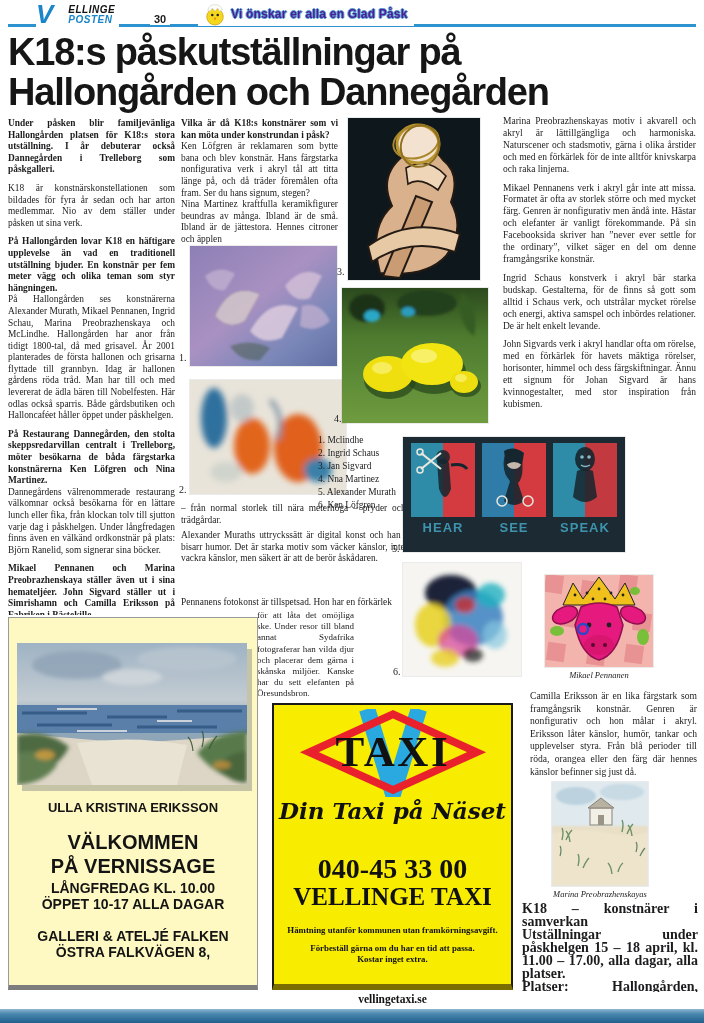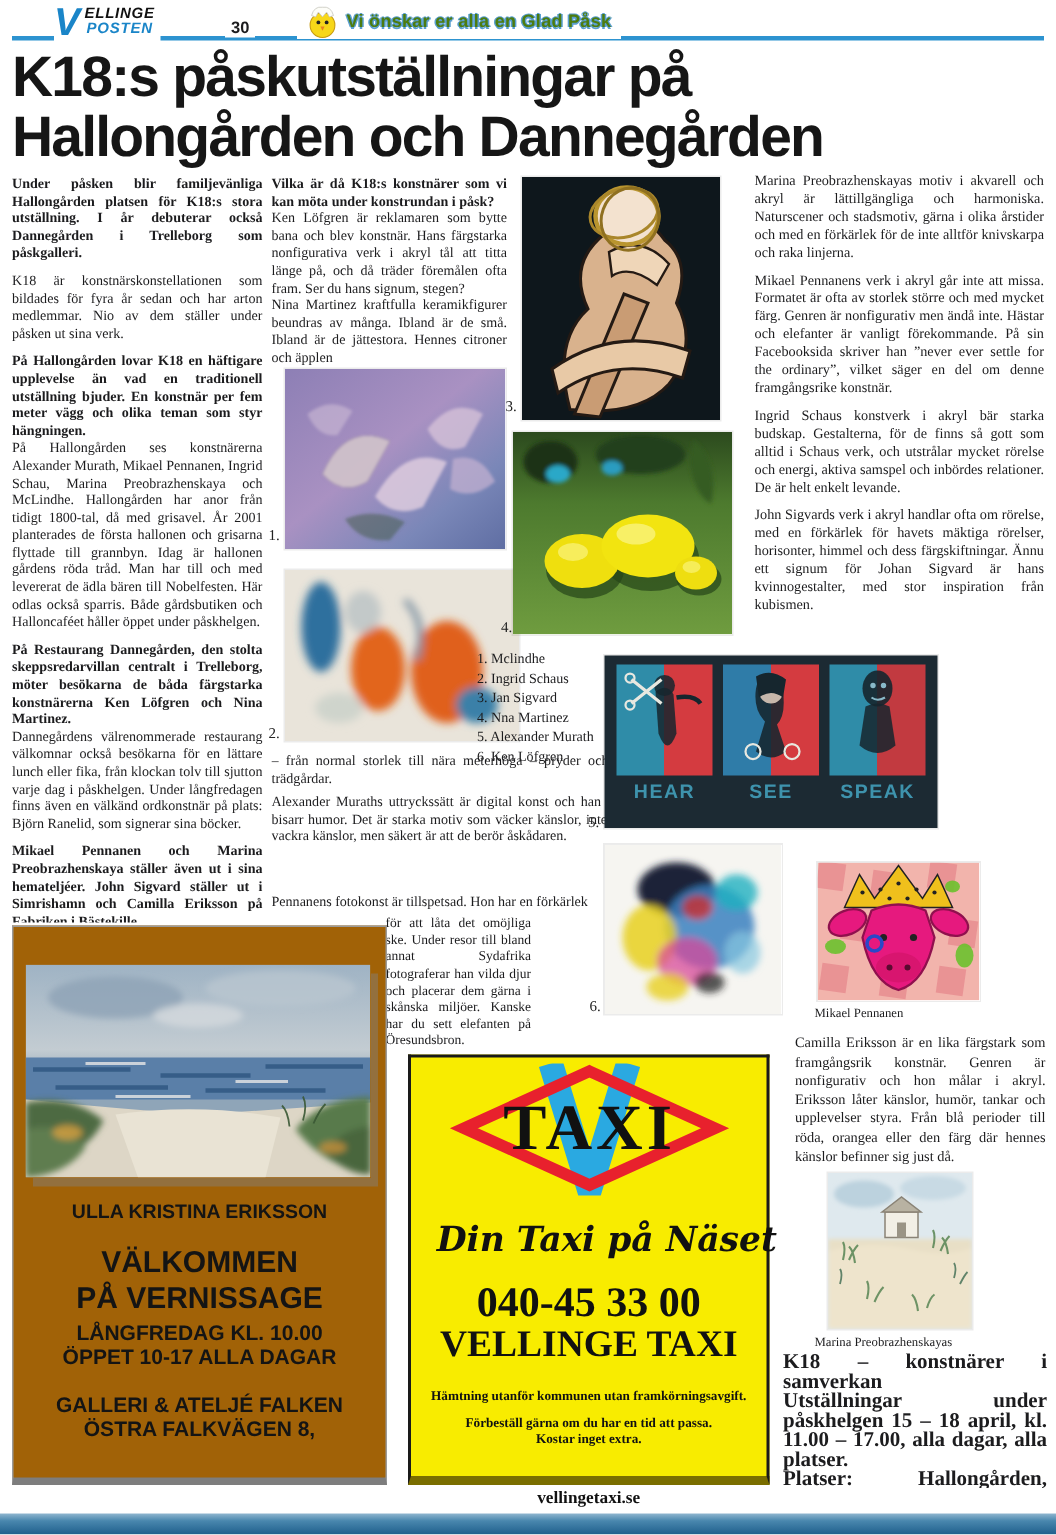--- a/index.html
+++ b/index.html
@@ -5,40 +5,40 @@
   html,body{margin:0;padding:0;background:#e8e8e8;}
   #page{position:relative;width:704px;height:1023px;background:#ffffff;overflow:hidden;
         font-family:"Liberation Serif",serif;color:#1c1c1e;}
   .abs{position:absolute;}
   .bt{font-size:9.4px;line-height:11.6px;text-align:justify;}
   .bt p{margin:0 0 7px 0;}
   .b{font-weight:bold;}
   .sans{font-family:Liberation Serif, serif;}
   .figlabel{font-size:10px;color:#222;}
   .artwork{box-shadow:0 0 0 1px rgba(0,0,0,.08);overflow:hidden;}
-  .caption{font-size:8.5px;white-space:nowrap;}
+  .caption{font-style:italic;font-size:8.5px;text-align:center;white-space:nowrap;}
   
   #blue-rule{position:absolute;left:8px;top:24px;width:688px;height:3px;background:#2d93d0;}
   #logo{position:absolute;left:36px;top:2px;display:flex;align-items:flex-start;background:#fff;padding:0 4px 2px 0;}
   #logo .v{font-family:"Liberation Sans",sans-serif;font-style:italic;font-weight:bold;font-size:26px;line-height:24px;color:#1a85c8;}
-  #logo .stack{display:flex;flex-direction:column;margin-left:3px;margin-top:3px;text-align:center;}
+  #logo .stack{display:flex;flex-direction:column;margin-left:15px;margin-top:3px;}
   #logo .t1{font-family:"Liberation Sans",sans-serif;font-style:italic;font-weight:bold;font-size:10px;line-height:10px;color:#111;letter-spacing:.5px;}
   #logo .t2{font-family:"Liberation Sans",sans-serif;font-style:italic;font-weight:bold;font-size:10px;line-height:10px;color:#1a85c8;letter-spacing:.5px;}
   #pageno{position:absolute;left:150px;top:13px;font-family:"Liberation Sans",sans-serif;font-weight:bold;font-size:11px;background:#fff;padding:0 4px;}
   #banner{position:absolute;left:198px;top:2px;display:flex;align-items:center;background:#fff;padding:0 6px;}
-  #banner .txt{font-family:"Liberation Sans",sans-serif;font-weight:bold;font-size:12px;color:#4d7c0f;
+  #banner .txt{font-family:"Liberation Sans",sans-serif;font-weight:bold;font-size:12px;color:#4c1d95;
      text-shadow:-1px 0 0 #5a9fd0,1px 0 0 #5a9fd0,0 -1px 0 #5a9fd0,0 1px 0 #5a9fd0;letter-spacing:.2px;margin-left:5px;}
   #headline{position:absolute;left:8px;top:32px;font-family:"Liberation Sans",sans-serif;
      font-weight:800;font-size:38px;line-height:40px;letter-spacing:-1.2px;color:#161616;}
   
   .panel{position:relative;width:64px;height:74px;}
   .panel-word{font-family:"Liberation Sans",sans-serif;font-weight:bold;font-size:13px;color:#3e93ad;
      text-align:center;letter-spacing:1px;margin-top:3px;}
   
-  #ulla-ad{position:absolute;left:8px;top:617px;width:250px;height:373px;background:#a16207;
+  #ulla-ad{position:absolute;left:8px;top:617px;width:250px;height:373px;background:#fef9c3;
      border:1px solid #9a9a9a;border-bottom:5px solid #7d7d7d;box-sizing:border-box;}
   .ulla-line{position:absolute;width:100%;text-align:center;font-family:"Liberation Sans",sans-serif;font-weight:800;color:#141414;}
   
   #taxi-ad{position:absolute;left:272px;top:703px;width:241px;height:287px;background:#f8ec00;
      border:2px solid #1a1a1a;border-bottom:6px solid #7a6e00;box-sizing:border-box;}
   .taxi-line{position:absolute;width:100%;text-align:center;color:#111;}
   #taxi-tagline{font-family:"DejaVu Serif",serif;font-style:italic;font-weight:bold;font-size:23px;}
   
   #footer-bar{position:absolute;left:0;top:1009px;width:704px;height:14px;
      background:linear-gradient(180deg,#8fb6cf 0%,#4987ae 35%,#1f5f8c 100%);}
@@ -400,21 +400,21 @@
   </div>
 
   <div id="taxi-ad">
     <div class="abs" style="left:0;top:4px;width:100%;text-align:center;">
       <svg width="190" height="88" viewBox="0 0 220 102">
         <path d="M80 0 L110 98 L140 0" stroke="#2aa9e1" stroke-width="19" fill="none"></path>
         <polygon points="110,6 207,50 110,94 13,50" fill="none" stroke="#e8212d" stroke-width="9"></polygon>
         <text x="110" y="66" font-size="50" font-weight="bold" font-family="Liberation Serif,serif" text-anchor="middle" fill="#111" letter-spacing="3">TAXI</text>
       </svg>
     </div>
-    <div class="taxi-line" id="taxi-tagline" style="top:108px;padding-left:12px;">Din Taxi på Näset</div>
+    <div class="taxi-line" id="taxi-tagline" style="top:92px;">Din Taxi på Näset</div>
     <div class="taxi-line sans" style="top:148px;font-size:28px;font-weight:800;">040-45 33 00</div>
     <div class="taxi-line sans" style="top:178px;font-size:25px;font-weight:800;">VELLINGE TAXI</div>
     <div class="taxi-line sans" style="top:220px;font-size:8.8px;font-weight:bold;">Hämtning utanför kommunen utan framkörningsavgift.</div>
     <div class="taxi-line sans" style="top:238px;font-size:8.8px;font-weight:bold;">Förbeställ gärna om du har en tid att passa.</div>
     <div class="taxi-line sans" style="top:249px;font-size:8.8px;font-weight:bold;">Kostar inget extra.</div>
     <div class="taxi-line sans" style="top:264px;font-size:11.5px;font-weight:800;margin-top:24px;">vellingetaxi.se</div>
   </div>
 
   <div id="footer-bar"></div>
 </div>

